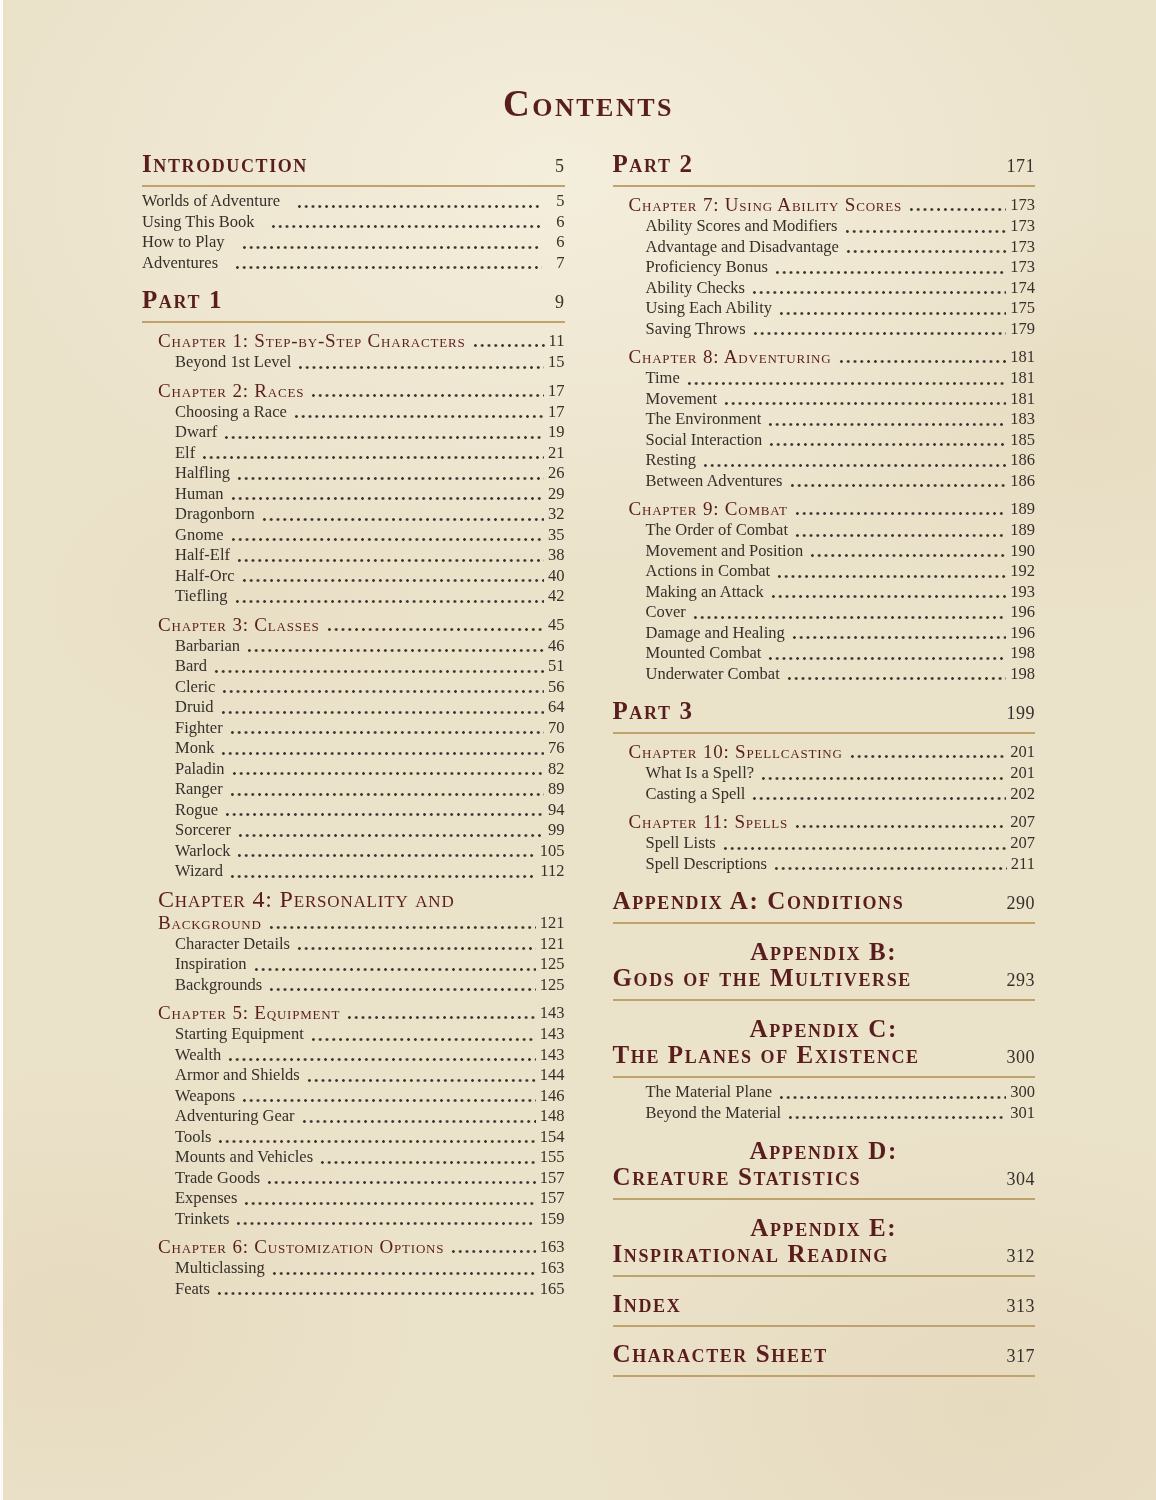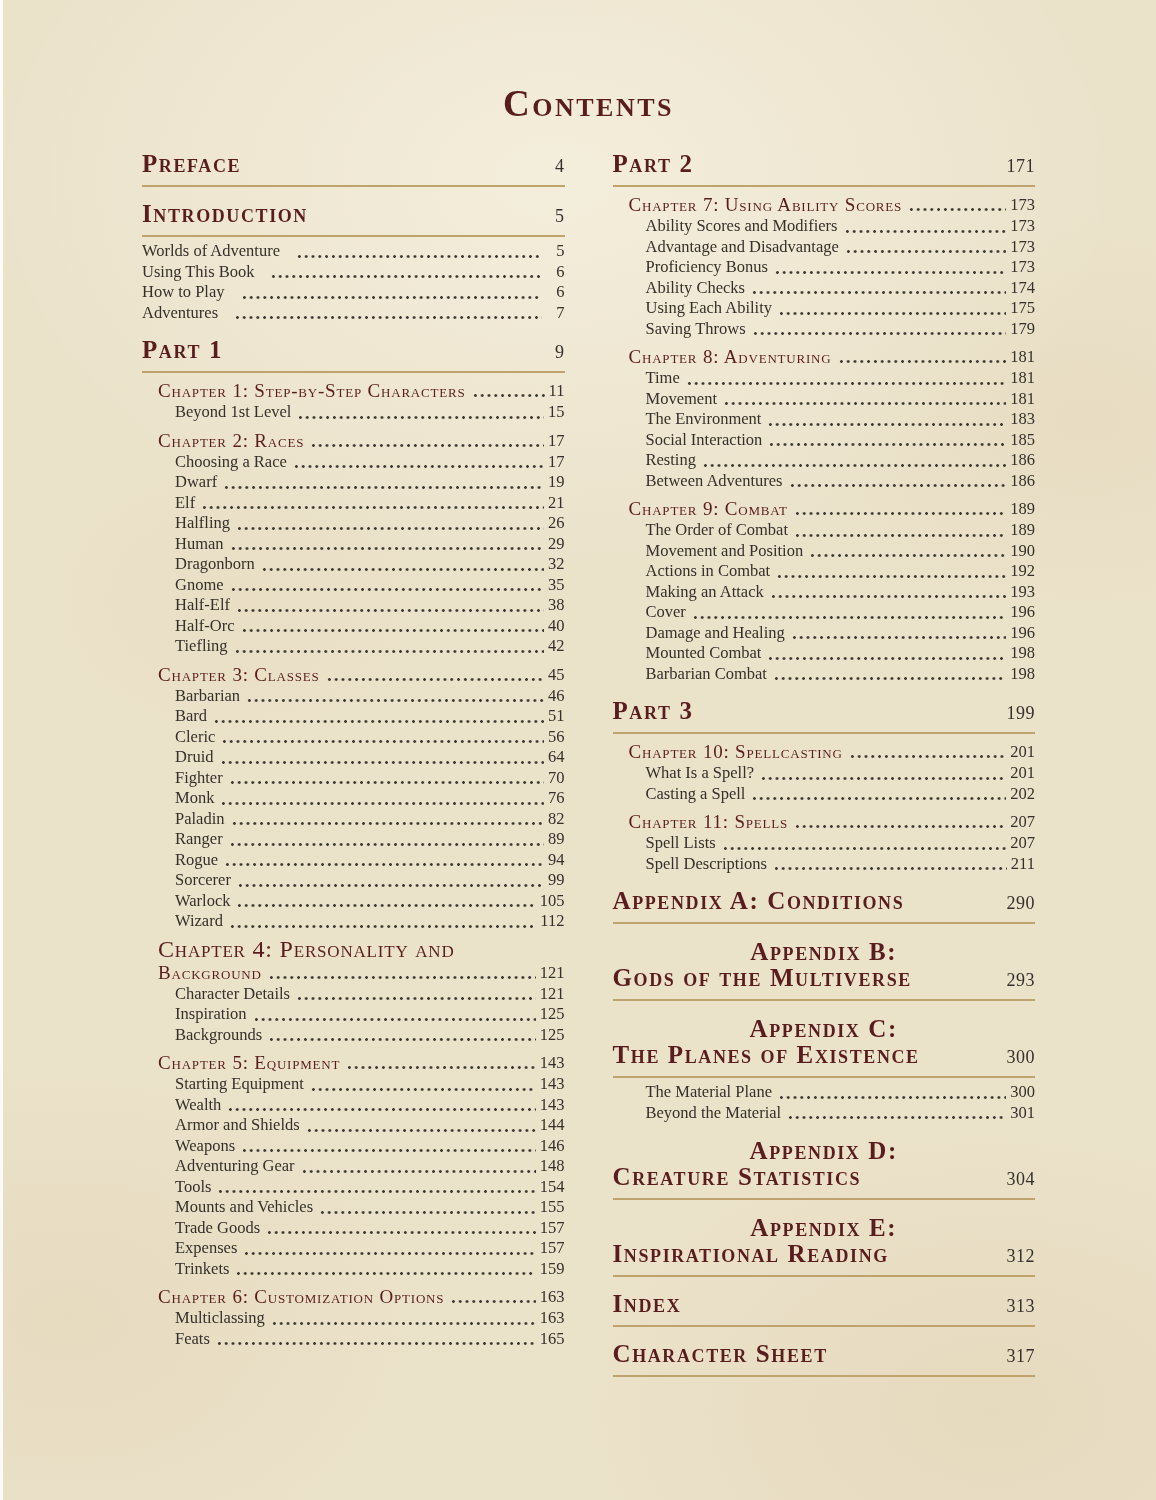--- a/index.html
+++ b/index.html
@@ -89,26 +89,20 @@
 </style>
 </head>
 <body>
 
 <div class="scan-edge"></div>
 
 <div class="page">
   <h1 class="page-title">Contents</h1>
   <div class="cols">
     <div class="col">
-        <div class="section part-section">
-          <div class="part-row">
-            <span class="part-title">Preface</span>
-            <span class="part-page">4</span>
-          </div>
-        </div>
         <div class="section part-section">
           <div class="part-row">
             <span class="part-title">Introduction</span>
             <span class="part-page">5</span>
           </div>
           <div class="part-entries">
             <div class="entry flush">
               <span class="entry-label">Worlds of Adventure</span>
               <span class="dots"></span>
               <span class="pg">5</span>
@@ -486,21 +480,21 @@
             <span class="entry-label">Damage and Healing</span>
             <span class="dots"></span>
             <span class="pg">196</span>
           </div>
           <div class="entry">
             <span class="entry-label">Mounted Combat</span>
             <span class="dots"></span>
             <span class="pg">198</span>
           </div>
           <div class="entry">
-            <span class="entry-label">Barbarian Combat</span>
+            <span class="entry-label">Underwater Combat</span>
             <span class="dots"></span>
             <span class="pg">198</span>
           </div>
         </div>
         <div class="section part-section">
           <div class="part-row">
             <span class="part-title">Part 3</span>
             <span class="part-page">199</span>
           </div>
         </div>

